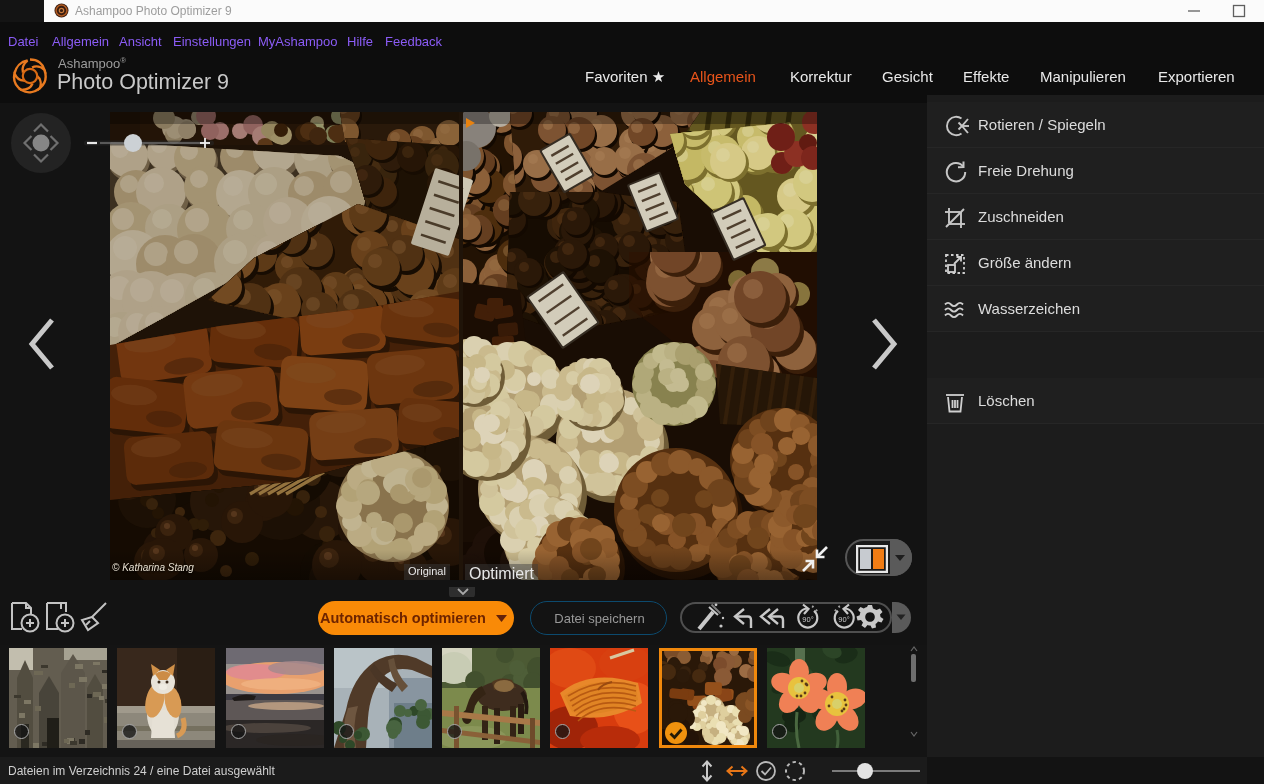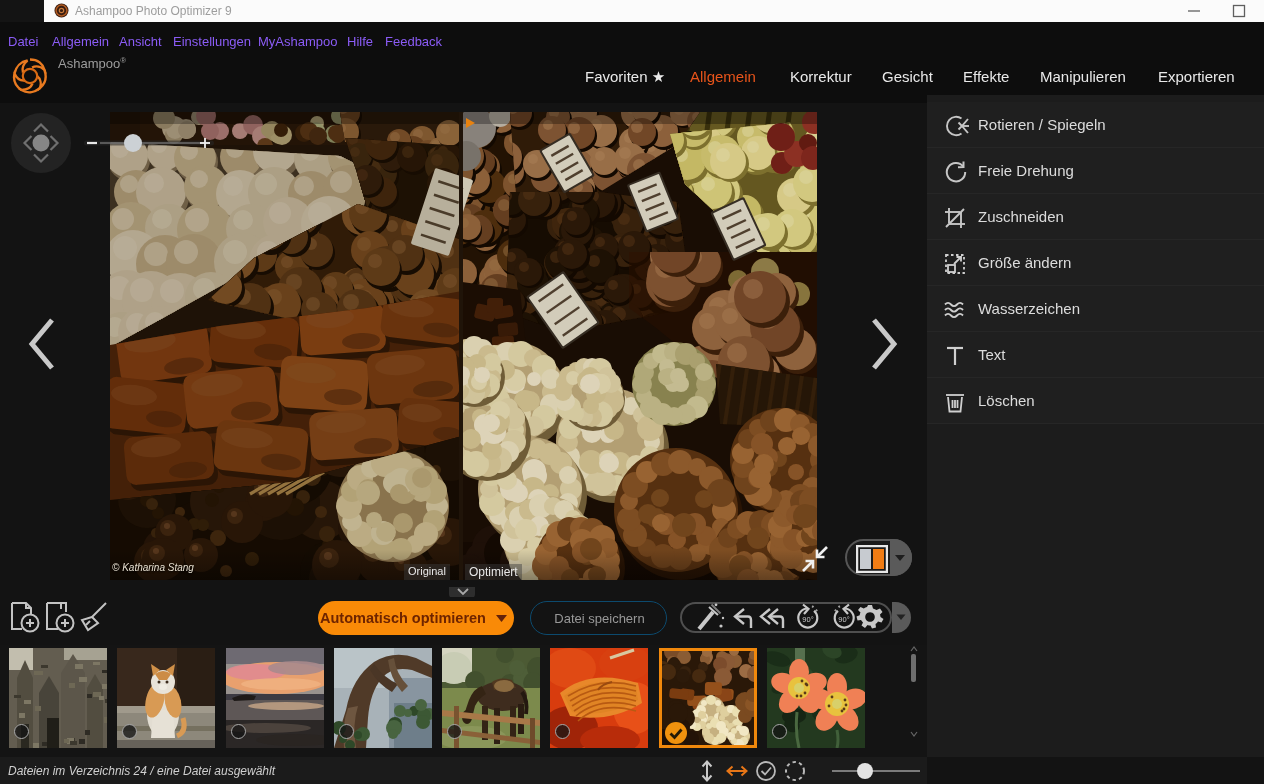--- a/index.html
+++ b/index.html
@@ -39,21 +39,21 @@
 #autobtn { position:absolute; left:318px; top:4px; width:196px; height:34px; background:#f98a07; border-radius:17px; }
 #autobtn .t { position:absolute; left:0; width:170px; text-align:center; top:9px; font-size:14.5px; font-weight:bold; color:#6e2400; white-space:nowrap; }
 #savebtn { position:absolute; left:530px; top:4px; width:137px; height:34px; border:1px solid #0c4a6e; border-radius:17px; }
 #savebtn .t { position:absolute; left:0; width:137px; text-align:center; top:9px; font-size:13px; color:#989898; }
 #rightcluster { position:absolute; left:680px; top:5px; width:229px; height:31px; }
 
 #thumbs { position:absolute; left:0; top:648px; width:927px; height:109px; background:#141414; }
 .thumb { position:absolute; top:0; width:98px; height:100px; overflow:hidden; background:#333; }
 .tcircle { position:absolute; left:5px; top:76px; width:15px; height:15px; border-radius:50%; border:1.5px solid #a8a8a8; background:rgba(20,20,20,0.75); }
 
-#statusbar { position:absolute; left:0; top:757px; width:1264px; height:27px; background:#131313;font-style:italic; }
+#statusbar { position:absolute; left:0; top:757px; width:1264px; height:27px; background:#131313; }
 #statusleft { position:absolute; left:0; top:0; width:927px; height:27px; background:#1b1b1b; }
 #statustext { position:absolute; left:8px; top:7px; font-size:12px; color:#cfcfcf; }
 </style>
 </head>
 <body>
 <div id="app">
 
   <div id="titlebar">
     <svg class="ticon" viewBox="0 0 15 15">
         <circle cx="7.5" cy="7.5" r="7" fill="#3a1d10"></circle>
@@ -88,20 +88,21 @@
       <g fill="none" stroke="#e87a20" stroke-width="2.4">
         <path d="M19 2.5 C 27 2.5 32 7 33.5 13 C 30 9.5 25 8.5 21 10.5"></path>
         <path d="M33.5 13 C 36 20.5 34 27 29 31 C 30.5 26.5 29.5 21.5 26 19"></path>
         <path d="M29 31 C 23 36 16 36.5 10.5 33 C 15.5 33 20 30.5 21.5 26.5"></path>
         <path d="M10.5 33 C 4.5 29 2 23 3.5 16.5 C 5.5 21 9.5 24 14 23.5"></path>
         <path d="M3.5 16.5 C 5 9.5 10 4.5 16.5 3.5 C 12.5 6.5 10.5 11.5 12 15.5"></path>
         <circle cx="19" cy="19" r="7.2" stroke-width="2.2" stroke="#d86a14"></circle>
       </g>
     </svg>
     <div id="brand1">Ashampoo<span style="font-size:8px;vertical-align:super">®</span></div>
+    <div id="brand2">Photo Optimizer 9</div>
     <span class="nav" style="left:585px">Favoriten ★</span>
     <span class="nav active" style="left:690px">Allgemein</span>
     <span class="nav" style="left:790px">Korrektur</span>
     <span class="nav" style="left:882px">Gesicht</span>
     <span class="nav" style="left:963px">Effekte</span>
     <span class="nav" style="left:1040px">Manipulieren</span>
     <span class="nav" style="left:1158px">Exportieren</span>
   </div>
 
   <div id="main">
@@ -2088,21 +2089,21 @@
           <rect width="707" height="468" fill="#140a02" opacity="0.10"></rect>
           <rect width="707" height="12" fill="#000" opacity="0.3"></rect>
         </svg>
 <div style="position:absolute;left:0;top:438px;width:707px;height:30px;background:linear-gradient(rgba(0,0,0,0),rgba(0,0,0,0.35))"></div>
 <div style="position:absolute;left:349px;top:0;width:4px;height:468px;background:#201409"></div>
 <svg style="position:absolute;left:355px;top:5px" width="11" height="12" viewBox="0 0 11 12">
           <path d="M1 1 L10 6 L1 11 Z" fill="#e8820f"></path>
         </svg>
 <div style="position:absolute;left:2px;top:450px;font-size:10px;font-style:italic;color:#e8e0d0;text-shadow:0 1px 2px #000">© Katharina Stang</div>
 <div style="position:absolute;left:294px;top:452px;font-size:11px;color:#e8e8e8;background:rgba(60,60,60,0.45);padding:1px 4px 20px">Original</div>
-<div style="position:absolute;left:355px;top:452px;font-size:12px;color:#e8e8e8;background:rgba(60,60,60,0.45);padding:1px 4px 2px">Optimiert</div>
+<div style="position:absolute;left:355px;top:452px;font-size:16px;color:#e8e8e8;background:rgba(60,60,60,0.45);padding:1px 4px 2px">Optimiert</div>
 </div>
     <svg id="pan" viewBox="0 0 60 64">
       <circle cx="30" cy="32" r="30" fill="#242424" opacity="0.95"></circle>
       <g stroke="#6f6f6f" stroke-width="2.2" fill="none">
         <path d="M23 20.5 L30 13.5 L37 20.5"></path>
         <path d="M23 43.5 L30 50.5 L37 43.5"></path>
         <path d="M20.5 25 L13.5 32 L20.5 39"></path>
         <path d="M39.5 25 L46.5 32 L39.5 39"></path>
       </g>
       <circle cx="30" cy="32" r="8.5" fill="#868686"></circle>
@@ -2184,27 +2185,20 @@
         </svg>
       <div class="slabel">Größe ändern</div>
     </div>
     <div class="srow" style="top:191px">
       <svg width="24" height="24" viewBox="0 0 24 24" fill="none" stroke="#cfcfcf" stroke-width="1.9">
           <path d="M2 6.5 C4 4.3 6 4.3 8 6.5 C10 8.7 12 8.7 14 6.5 C16 4.3 18 4.3 20 6.5"></path>
           <path d="M2 12 C4 9.8 6 9.8 8 12 C10 14.2 12 14.2 14 12 C16 9.8 18 9.8 20 12"></path>
           <path d="M2 17.5 C4 15.3 6 15.3 8 17.5 C10 19.7 12 19.7 14 17.5 C16 15.3 18 15.3 20 17.5"></path>
         </svg>
       <div class="slabel">Wasserzeichen</div>
-    </div>
-    <div class="srow" style="top:237px">
-      <svg width="24" height="24" viewBox="0 0 24 24" fill="none" stroke="#cfcfcf" stroke-width="2.2">
-          <path d="M4 4 L20 4"></path>
-          <path d="M12 4 L12 21"></path>
-        </svg>
-      <div class="slabel">Text</div>
     </div>
     <div class="srow" style="top:283px">
       <svg width="24" height="24" viewBox="0 0 24 24" fill="none" stroke="#cfcfcf" stroke-width="1.8">
           <path d="M5 7 L6.5 21.5 L17.5 21.5 L19 7"></path>
           <line x1="3" y1="5" x2="21" y2="5"></line>
           <line x1="9.5" y1="10" x2="9.5" y2="18"></line>
           <line x1="12" y1="10" x2="12" y2="18"></line>
           <line x1="14.5" y1="10" x2="14.5" y2="18"></line>
         </svg>
       <div class="slabel">Löschen</div>

